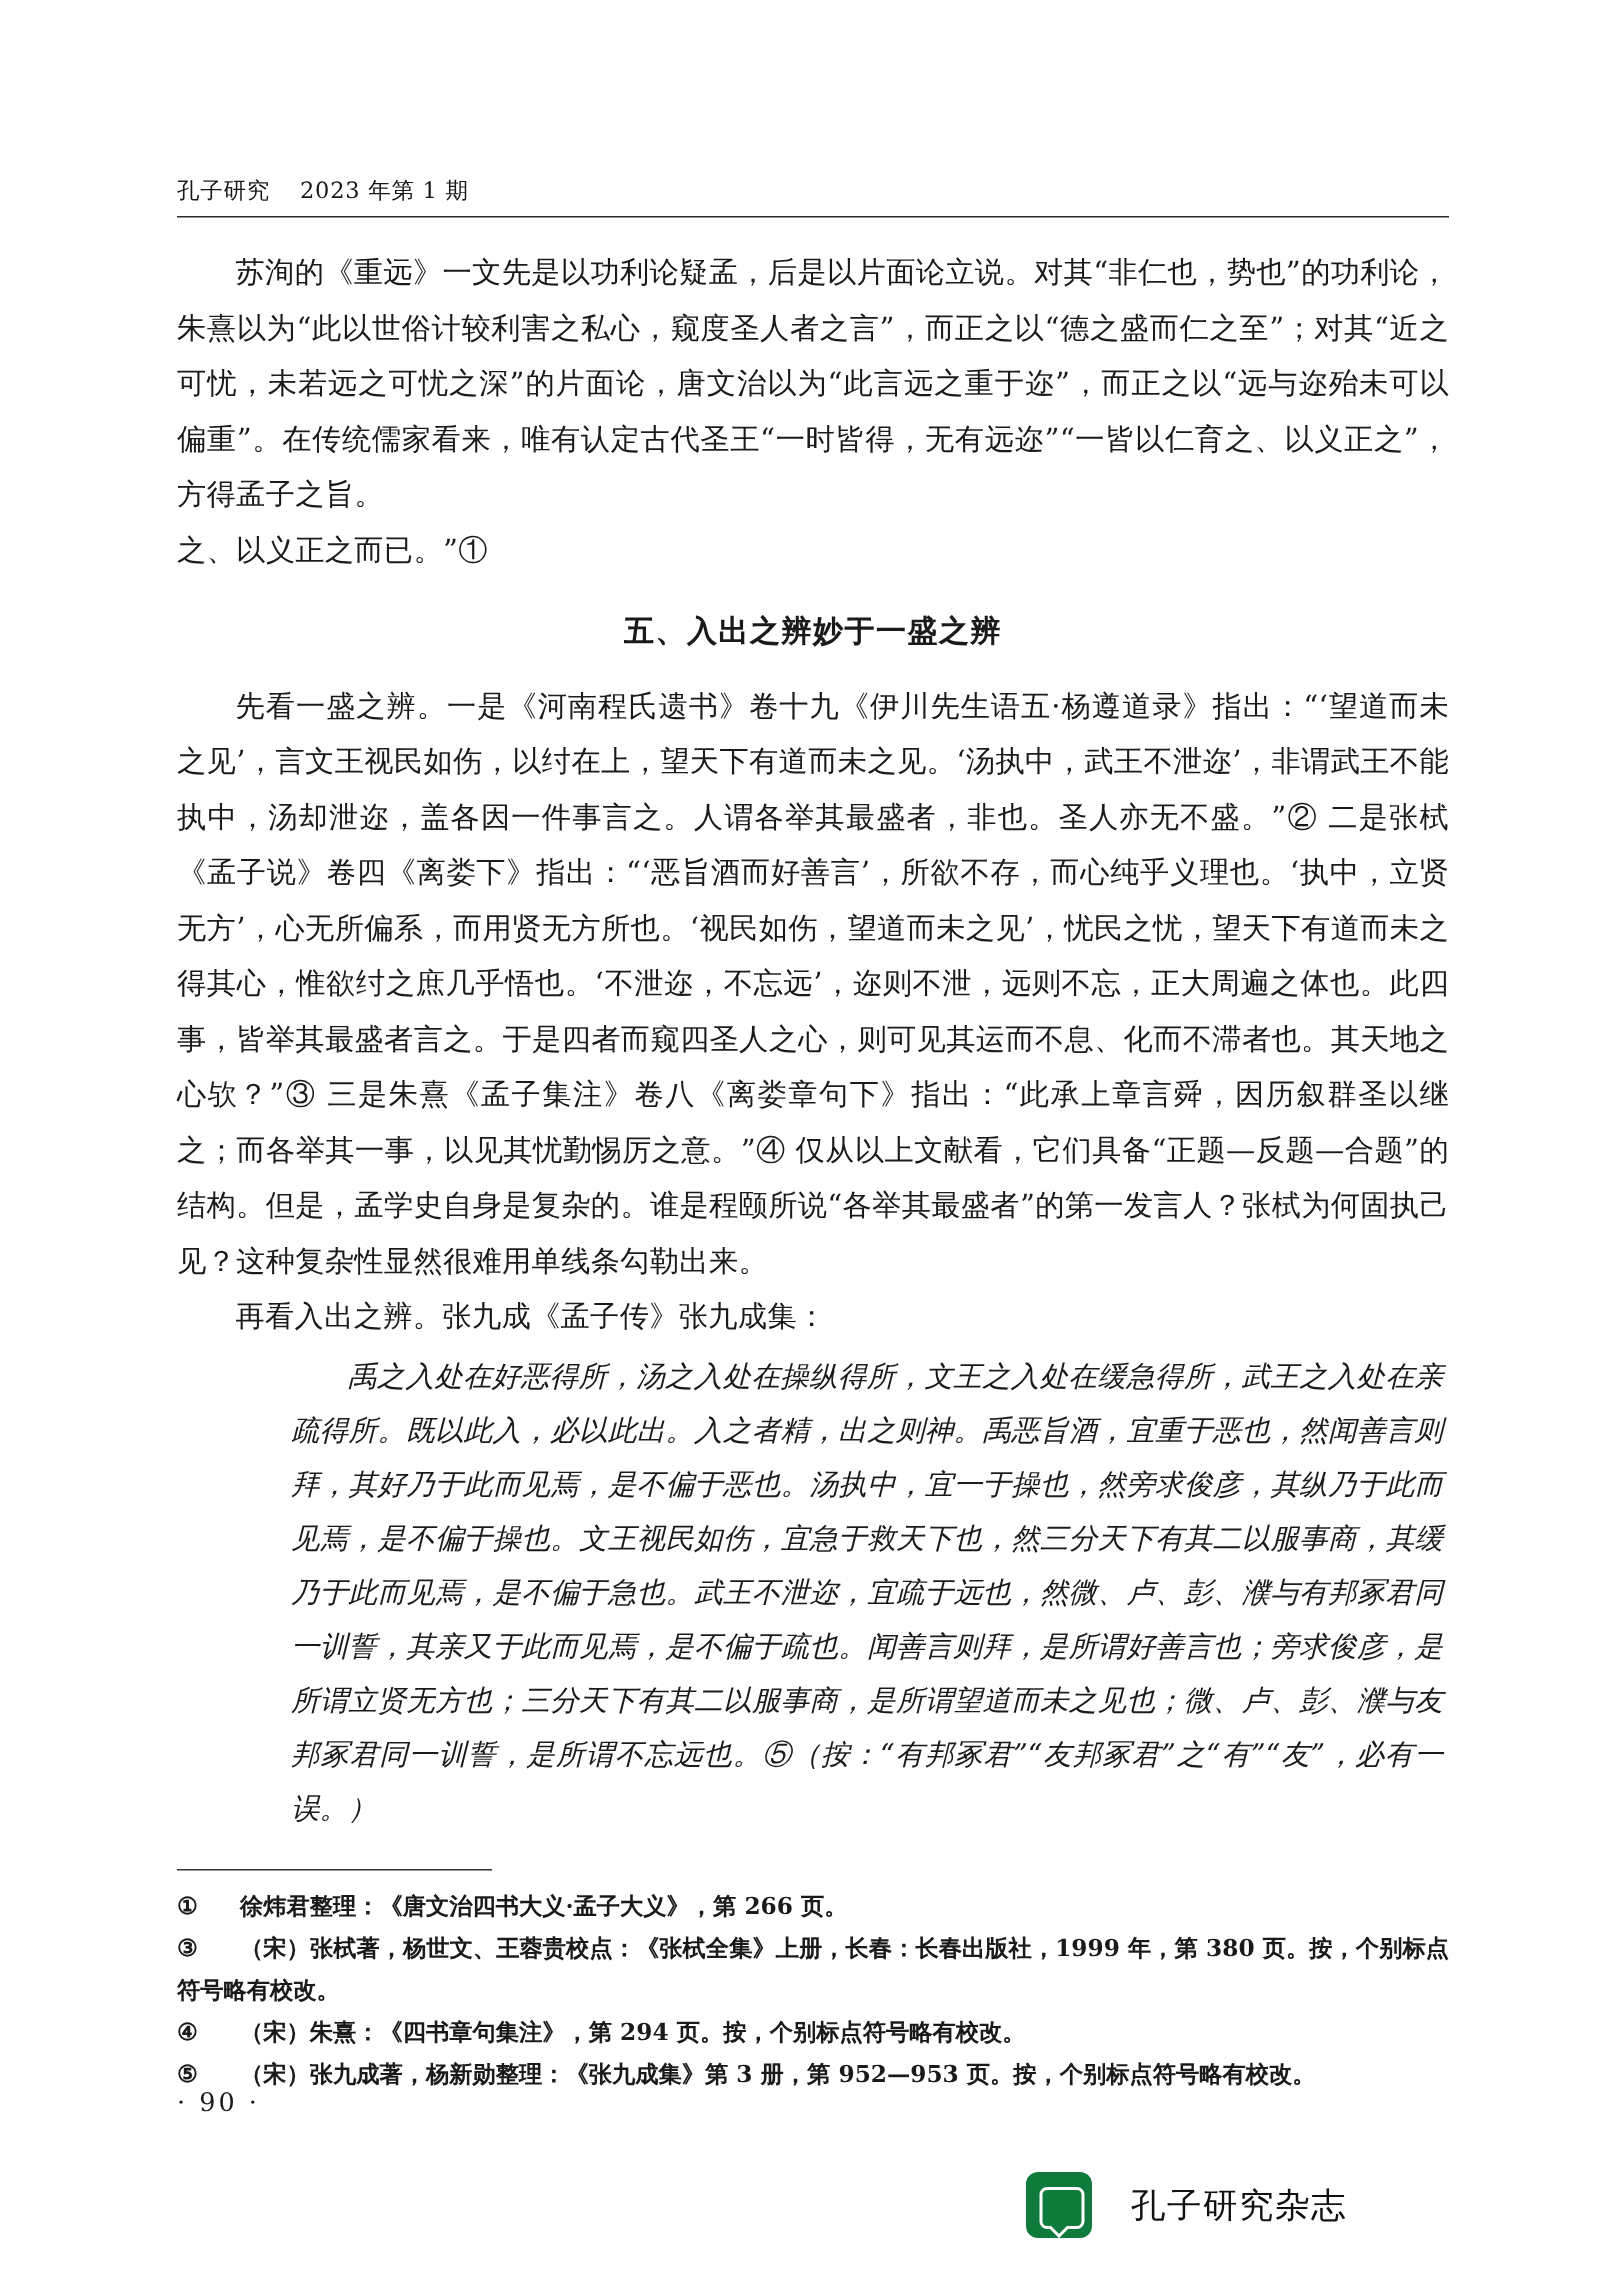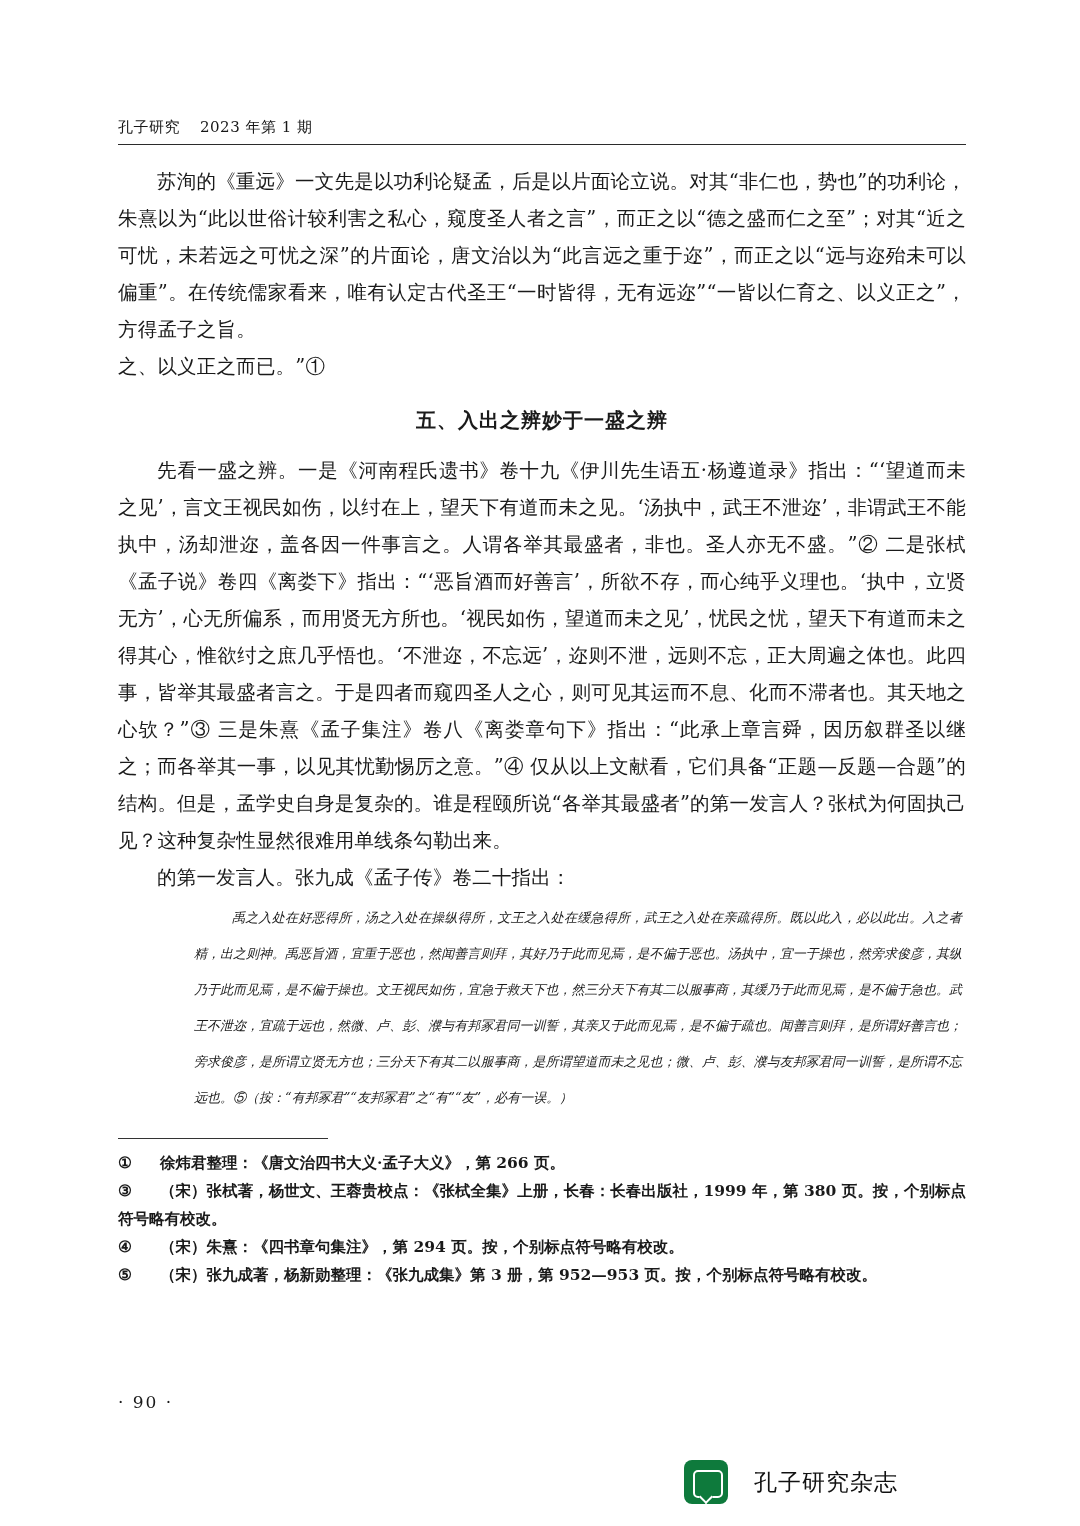--- a/index.html
+++ b/index.html
@@ -53,21 +53,21 @@
     text-indent: 39px;
   }
   h2.section-title {
     font-size: 20px;
     font-weight: bold;
     text-align: center;
     margin: 22px 0 18px 0;
     letter-spacing: 1px;
   }
   .quote-block {
-    font-size: 13px;
+    font-size: 19px;
     line-height: 36px;
     text-align: justify;
     text-justify: inter-ideograph;
     margin: 4px 0 0 0;
     padding-left: 76px;
     padding-right: 4px;
     font-style: italic;
     font-family: "DejaVu Serif", "Liberation Serif", serif;
   }
   .quote-block .qi {
@@ -96,21 +96,21 @@
   .page-number {
     position: absolute;
     left: 118px;
     top: 1392px;
     font-size: 17px;
     letter-spacing: 2px;
   }
   .brand {
     position: absolute;
     right: 30px;
-    bottom: 22px;
+    bottom: 34px;
     display: flex;
     align-items: center;
     gap: 26px;
   }
   .brand-logo {
     width: 44px;
     height: 44px;
     border-radius: 8px;
     background: #0e7a3c;
     position: relative;
@@ -154,21 +154,21 @@
 
     <p class="body-text indent">苏洵的《重远》一文先是以功利论疑孟，后是以片面论立说。对其“非仁也，势也”的功利论，朱熹以为“此以世俗计较利害之私心，窥度圣人者之言”，而正之以“德之盛而仁之至”；对其“近之可忧，未若远之可忧之深”的片面论，唐文治以为“此言远之重于迩”，而正之以“远与迩殆未可以偏重”。在传统儒家看来，唯有认定古代圣王“一时皆得，无有远迩”“一皆以仁育之、以义正之”，方得孟子之旨。</p>
 
     <p class="body-text">之、以义正之而已。”①</p>
 
     <h2 class="section-title">五、入出之辨妙于一盛之辨</h2>
 
 
     <p class="body-text indent">先看一盛之辨。一是《河南程氏遗书》卷十九《伊川先生语五·杨遵道录》指出：“‘望道而未之见’，言文王视民如伤，以纣在上，望天下有道而未之见。‘汤执中，武王不泄迩’，非谓武王不能执中，汤却泄迩，盖各因一件事言之。人谓各举其最盛者，非也。圣人亦无不盛。”② 二是张栻《孟子说》卷四《离娄下》指出：“‘恶旨酒而好善言’，所欲不存，而心纯乎义理也。‘执中，立贤无方’，心无所偏系，而用贤无方所也。‘视民如伤，望道而未之见’，忧民之忧，望天下有道而未之得其心，惟欲纣之庶几乎悟也。‘不泄迩，不忘远’，迩则不泄，远则不忘，正大周遍之体也。此四事，皆举其最盛者言之。于是四者而窥四圣人之心，则可见其运而不息、化而不滞者也。其天地之心欤？”③ 三是朱熹《孟子集注》卷八《离娄章句下》指出：“此承上章言舜，因历叙群圣以继之；而各举其一事，以见其忧勤惕厉之意。”④ 仅从以上文献看，它们具备“正题—反题—合题”的结构。但是，孟学史自身是复杂的。谁是程颐所说“各举其最盛者”的第一发言人？张栻为何固执己见？这种复杂性显然很难用单线条勾勒出来。</p>
 
-    <p class="body-text indent">的第一发言人。张九成《孟子传》卷二十指出：</p>
+    <p class="body-text indent">再看入出之辨。张九成《孟子传》张九成集：</p>
 
     <div class="quote-block">
       <span class="qi">禹之入处在好恶得所，汤之入处在操纵得所，文王之入处在缓急得所，武王之入处在亲疏得所。既以此入，必以此出。入之者精，出之则神。禹恶旨酒，宜重于恶也，然闻善言则拜，其好乃于此而见焉，是不偏于恶也。汤执中，宜一于操也，然旁求俊彦，其纵乃于此而见焉，是不偏于操也。文王视民如伤，宜急于救天下也，然三分天下有其二以服事商，其缓乃于此而见焉，是不偏于急也。武王不泄迩，宜疏于远也，然微、卢、彭、濮与有邦冢君同一训誓，其亲又于此而见焉，是不偏于疏也。闻善言则拜，是所谓好善言也；旁求俊彦，是所谓立贤无方也；三分天下有其二以服事商，是所谓望道而未之见也；微、卢、彭、濮与友邦冢君同一训誓，是所谓不忘远也。⑤（按：“有邦冢君”“友邦冢君”之“有”“友”，必有一误。）</span>
     </div>
 
     <div class="footnote-rule"></div>
 
     <div class="footnotes">
       <p class="fn">
         <span class="fn-mark">①</span><span>徐炜君整理：《唐文治四书大义·孟子大义》，第 266 页。</span>

